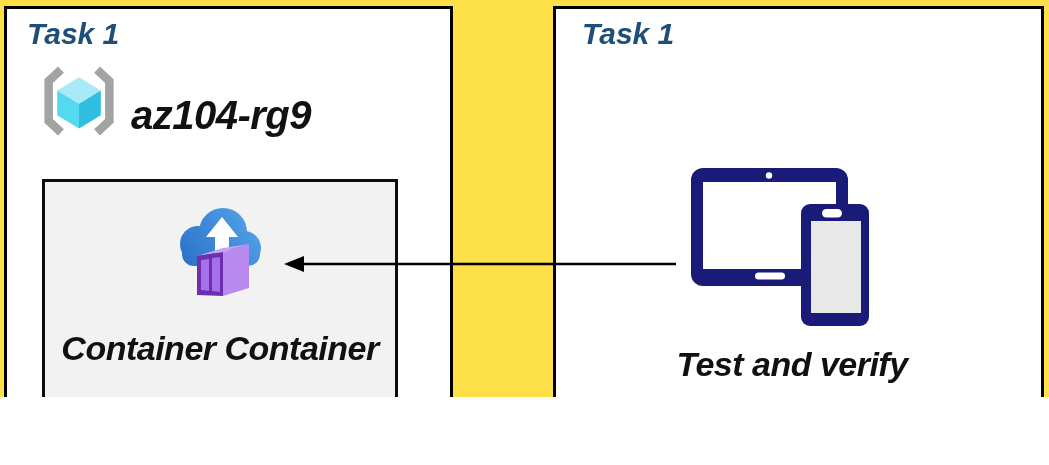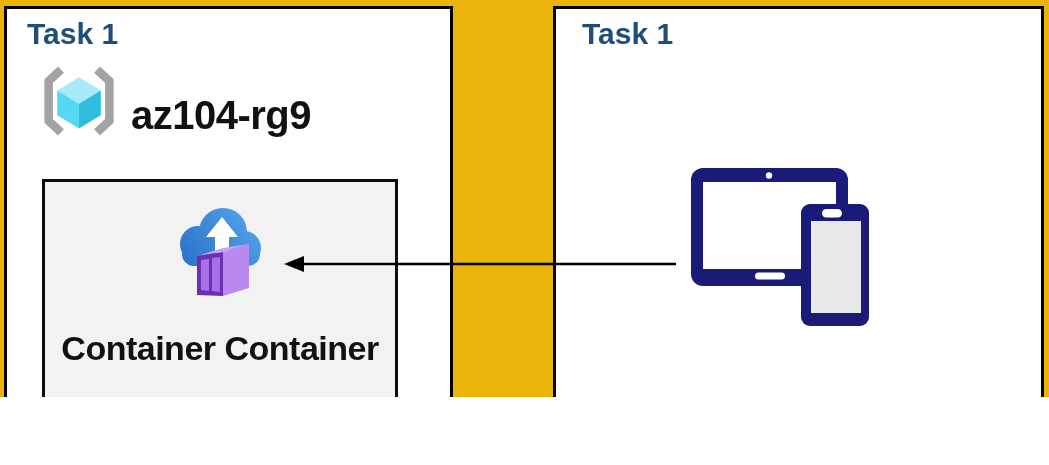--- a/index.html
+++ b/index.html
@@ -1,18 +1,18 @@
 <!DOCTYPE html>
 <html><head>
 <meta charset="utf-8">
 <style>
   html,body{margin:0;padding:0;background:#ffffff;}
   .canvas{
-    position:relative;width:1049px;height:397px;background:#eab308;
-    font-family:"Liberation Sans","DejaVu Sans",sans-serif;overflow:hidden;
+    position:relative;width:1049px;height:397px;background:#fde047;
+    font-family:"Liberation Sans","DejaVu Sans",sans-serif;overflow:hidden;font-style:italic;
   }
   .task-box{position:absolute;background:#ffffff;border:3px solid #000000;box-sizing:border-box;}
   .task1{left:4px;top:6px;width:449px;height:455px;}
   .task2{left:553px;top:6px;width:491px;height:454px;}
   .task-title{
     position:absolute;left:20px;top:8px;
     font-size:30px;font-weight:bold;color:#1F4E79;letter-spacing:0px;
   }
   .task2 .task-title{left:26px;}
   .rg-icon{position:absolute;left:27px;top:55px;}
@@ -88,20 +88,21 @@
       <rect x="0" y="2" width="157" height="118" rx="12" fill="#1A1A78"></rect>
       <rect x="12" y="16" width="133" height="87" fill="#ffffff"></rect>
       <circle cx="78" cy="9.5" r="3.2" fill="#ffffff"></circle>
       <rect x="64" y="106.5" width="30" height="7" rx="3.5" fill="#ffffff"></rect>
 
       <rect x="110" y="38" width="68" height="122" rx="9" fill="#1A1A78"></rect>
       <rect x="120" y="55" width="50" height="92" fill="#E8E8E8"></rect>
       <rect x="131" y="43" width="20" height="8.5" rx="4.25" fill="#ffffff"></rect>
     </svg>
 
+    <div class="task2-label">Test and verify</div>
   </div>
 
   <svg class="arrow-overlay" width="1049" height="465" viewBox="0 0 1049 465">
     <line x1="676" y1="264" x2="301" y2="264" stroke="#000000" stroke-width="2.6"></line>
     <polygon points="284,264 304,256 304,272" fill="#000000"></polygon>
   </svg>
 
 </div>
 
 </body></html>

